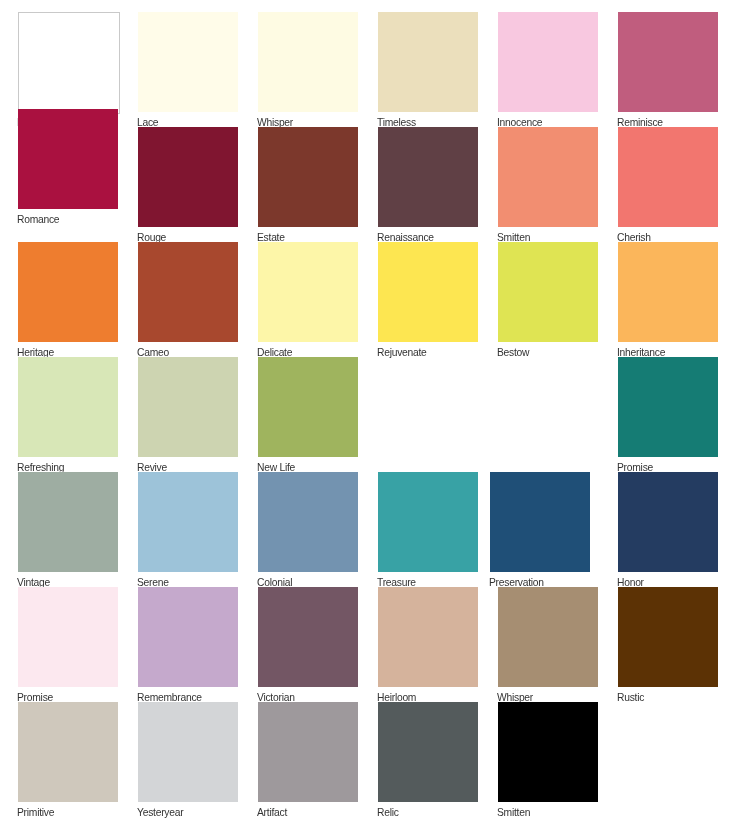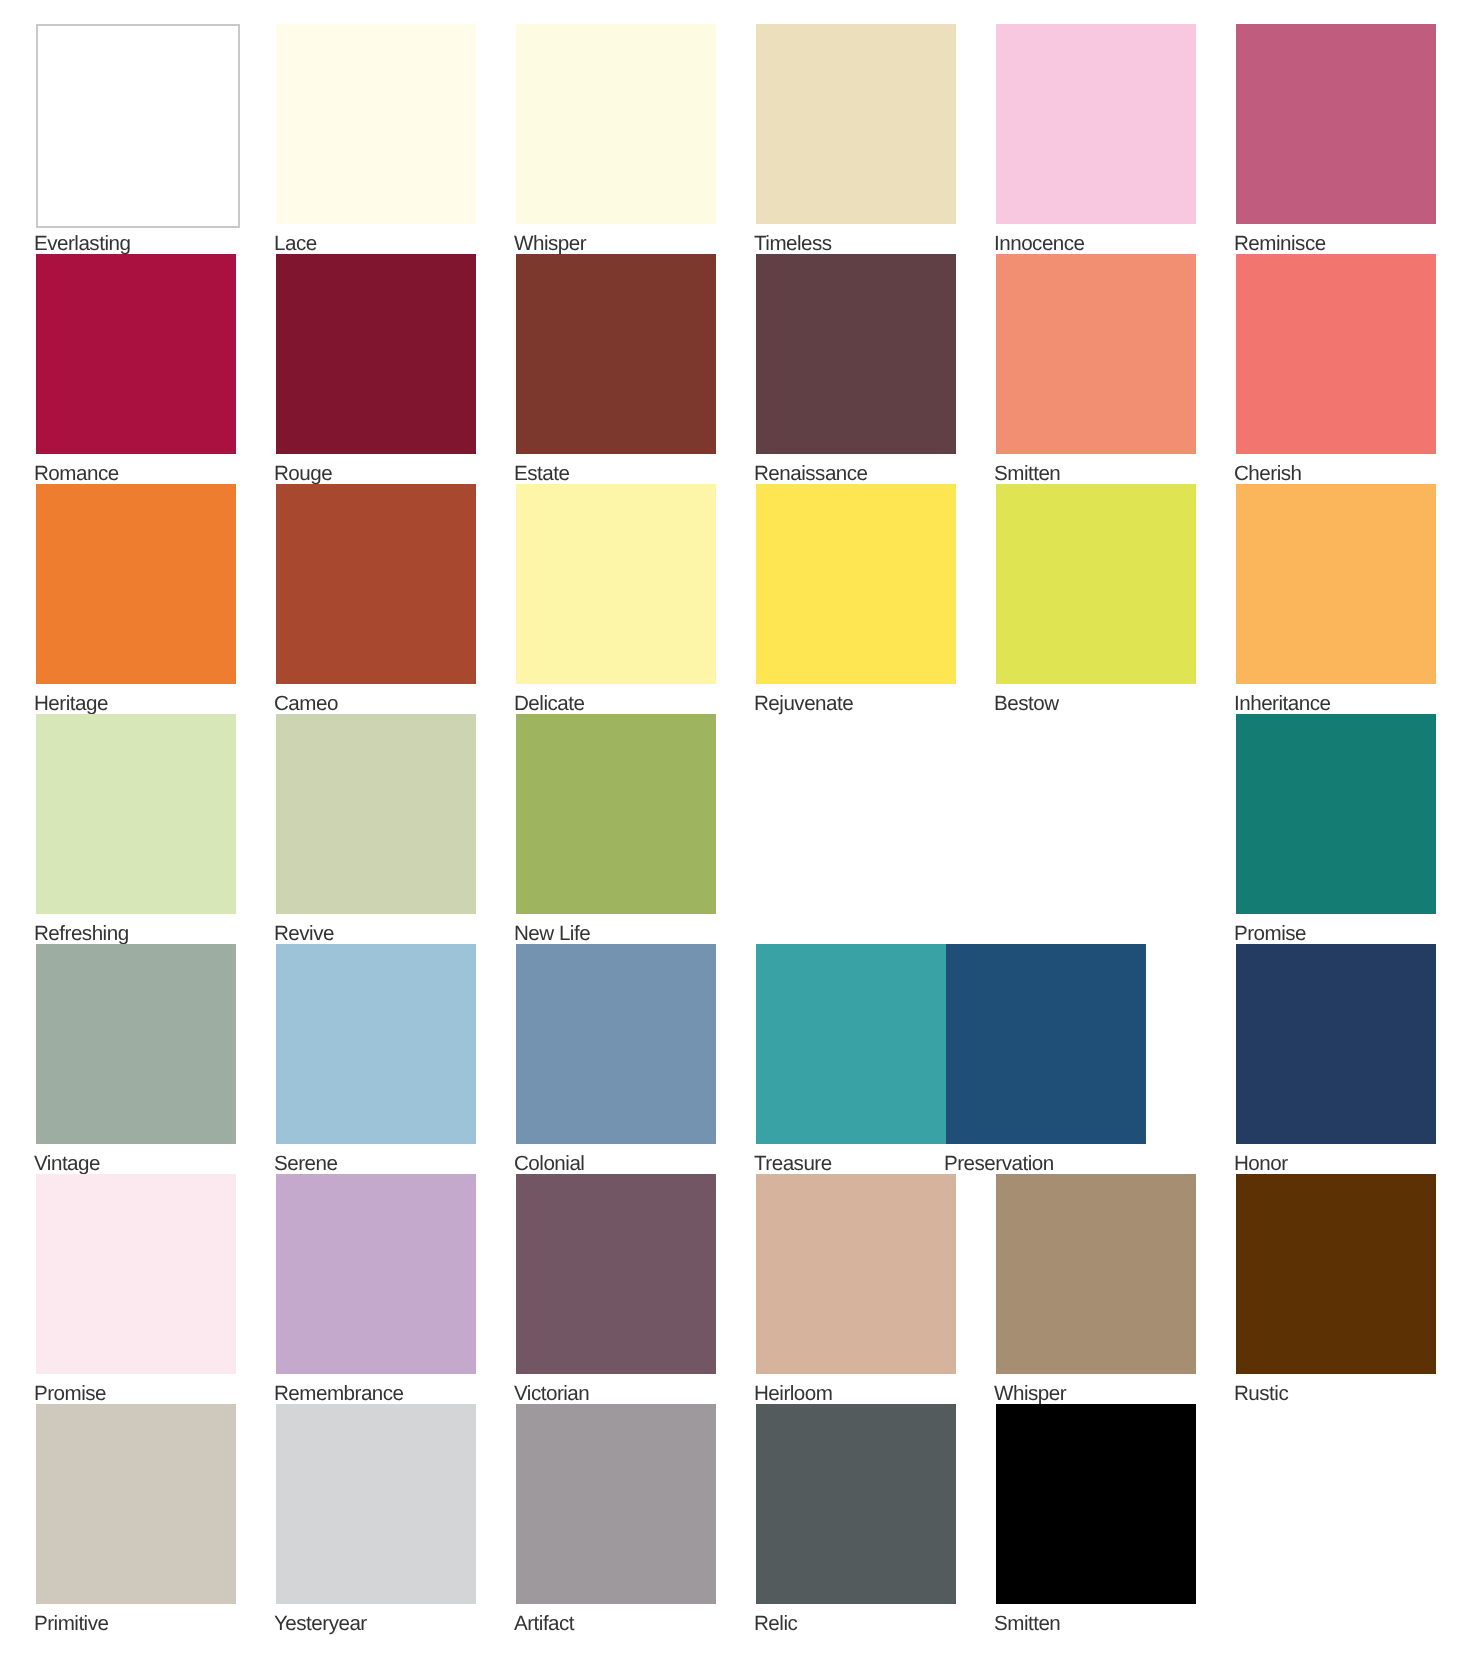--- a/index.html
+++ b/index.html
@@ -67,21 +67,21 @@
     <div class="swatch-label">Timeless</div>
   </div>
   <div class="swatch-cell" style="left:480px;top:0px">
     <div class="swatch-chip" style="background-color: rgb(248, 200, 224);"></div>
     <div class="swatch-label">Innocence</div>
   </div>
   <div class="swatch-cell" style="left:600px;top:0px">
     <div class="swatch-chip" style="background-color: rgb(192, 93, 126);"></div>
     <div class="swatch-label">Reminisce</div>
   </div>
-  <div class="swatch-cell" style="left:0px;top:115px">
+  <div class="swatch-cell" style="left:0px;top:97px">
     <div class="swatch-chip" style="background-color: rgb(170, 17, 64);"></div>
     <div class="swatch-label">Romance</div>
   </div>
   <div class="swatch-cell" style="left:120px;top:115px">
     <div class="swatch-chip" style="background-color: rgb(128, 21, 48);"></div>
     <div class="swatch-label">Rouge</div>
   </div>
   <div class="swatch-cell" style="left:240px;top:115px">
     <div class="swatch-chip" style="background-color: rgb(124, 56, 44);"></div>
     <div class="swatch-label">Estate</div>
@@ -147,21 +147,21 @@
     <div class="swatch-label">Serene</div>
   </div>
   <div class="swatch-cell" style="left:360px;top:460px">
     <div class="swatch-chip" style="background-color: rgb(56, 162, 165);"></div>
     <div class="swatch-label">Treasure</div>
   </div>
   <div class="swatch-cell" style="left:240px;top:460px">
     <div class="swatch-chip" style="background-color: rgb(115, 147, 176);"></div>
     <div class="swatch-label">Colonial</div>
   </div>
-  <div class="swatch-cell" style="left:455px;top:460px">
+  <div class="swatch-cell" style="left:472px;top:460px">
     <div class="swatch-chip" style="background-color: rgb(31, 79, 119);"></div>
     <div class="swatch-label">Preservation</div>
   </div>
   <div class="swatch-cell" style="left:600px;top:460px">
     <div class="swatch-chip" style="background-color: rgb(36, 60, 97);"></div>
     <div class="swatch-label">Honor</div>
   </div>
   <div class="swatch-cell" style="left:0px;top:575px">
     <div class="swatch-chip" style="background-color: rgb(252, 232, 239);"></div>
     <div class="swatch-label">Promise</div>

